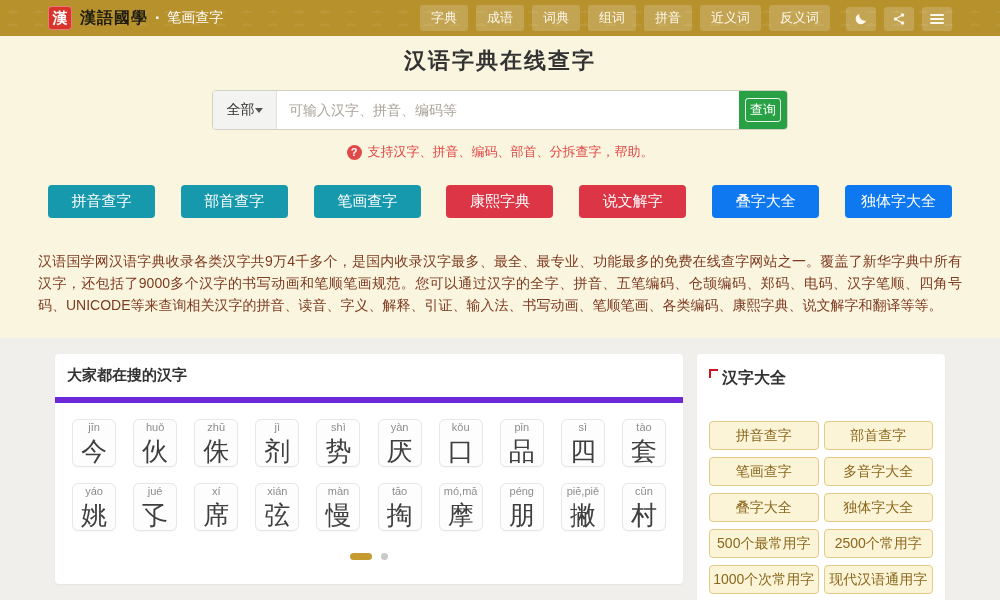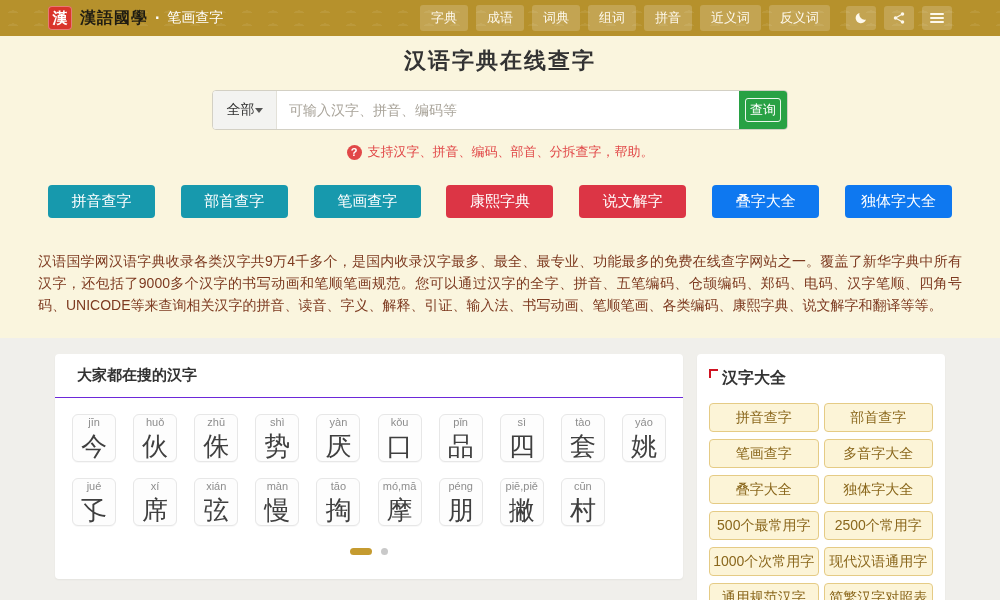--- a/index.html
+++ b/index.html
@@ -11,21 +11,21 @@
     background-image:radial-gradient(circle at 50% 130%, rgba(255,255,255,0.07) 30%, rgba(255,255,255,0) 31%);
     background-size:26px 13px; display:flex; align-items:center; }
   .header-inner { width:904px; margin:0 auto; display:flex; align-items:center; }
   .seal { width:24px; height:24px; background:#d9342b; border-radius:4px; color:#fff;
     display:flex; align-items:center; justify-content:center; font-size:15px; font-weight:bold;
     font-family:"DejaVu Serif","Liberation Serif",serif; box-shadow:inset 0 0 0 1px rgba(255,255,255,0.35); }
   .brand { font-family:"DejaVu Serif","Liberation Serif",serif; font-weight:bold; font-size:16px;
     color:#1f1c12; margin-left:8px; letter-spacing:1px; }
   .brand-sep { color:#fff; margin:0 7px; font-weight:bold; }
   .brand-sub { color:#fff; font-size:14px; }
-  .nav { margin-left:auto; display:flex; align-items:center; }
+  .nav { margin-left:auto; display:flex; align-items:flex-end; }
   .nav-btn { display:inline-block; margin-left:8px; padding:4px 11px; background:rgba(255,255,255,0.18);
     border-radius:3px; color:#fdf8ec; font-size:13px; text-decoration:none; cursor:pointer; }
   .icon-btn { margin-left:8px; width:30px; height:24px; background:rgba(255,255,255,0.18);
     border-radius:3px; display:flex; align-items:center; justify-content:center; cursor:pointer; }
   .icon-btn.first { margin-left:16px; }
   .hamburger { width:14px; height:10px; display:flex; flex-direction:column; justify-content:space-between; }
   .hamburger i { display:block; height:2px; background:#fdf8ec; border-radius:1px; }
 
   
   .hero { background:#faf5de; padding:10px 0 22px; }
@@ -58,35 +58,35 @@
 
   .description { width:924px; margin:33px auto 0; font-size:14px; line-height:1.56; color:#7d3a20;
     text-align:justify; }
 
   
   .content { background:#f0efeb; padding:16px 0 0; }
   .content-inner { width:890px; margin:0 auto; display:flex; gap:14px; align-items:flex-start; }
   .card { background:#fff; border-radius:4px; box-shadow:0 1px 2px rgba(0,0,0,0.05); }
 
   .hot-card { flex:1; padding-bottom:24px; }
-  .hot-card-head { padding:12px 22px; border-bottom:1px solid #6d28d9; }
+  .hot-card-head { padding:12px 12px; border-bottom:6px solid #6d28d9; }
   .hot-card-title { font-size:15px; font-weight:bold; color:#333; }
   .char-grid { display:grid; grid-template-columns:repeat(10, 44px); justify-content:space-between;
     row-gap:16px; padding:16px 17px 0; }
   .char-card { height:48px; background:#fdfdfd; border:1px solid #e7e7e7; border-radius:6px;
     display:flex; flex-direction:column; align-items:center; justify-content:center; cursor:pointer;
     box-shadow:0 1px 1px rgba(0,0,0,0.03); }
   .char-card .pinyin { font-size:11px; color:#8d8d8d; line-height:1; margin-bottom:5px; white-space:nowrap; }
   .char-card .char { font-size:26px; color:#3f3f3f; line-height:1.05; }
   .pagination { margin-top:22px; display:flex; justify-content:center; align-items:center; gap:9px; }
   .dot { width:7px; height:7px; border-radius:50%; background:#c9c9c9; cursor:pointer; }
   .dot.active { width:22px; border-radius:4px; background:#c59b30; }
 
   .side-card { width:248px; padding:14px 12px 18px; min-height:280px; }
-  .side-card-head { display:flex; align-items:flex-start; margin-bottom:14px; }
+  .side-card-head { display:flex; align-items:flex-start; margin-bottom:32px; }
   .corner-bracket { width:9px; height:9px; border-left:2px solid #cf1322; border-top:2px solid #cf1322;
     margin:1px 4px 0 0; }
   .side-card-title { font-size:16px; font-weight:bold; color:#333; }
   .side-grid { display:grid; grid-template-columns:1fr 1fr; column-gap:5px; row-gap:7px; }
   .sb-btn { height:29px; line-height:27px; text-align:center; font-size:14px; color:#8a671c;
     background:#fcf4d7; border:1px solid #e5cb85; border-radius:4px; cursor:pointer; text-decoration:none;
     white-space:nowrap; overflow:hidden; }
 </style>
 </head>
 <body>
@@ -195,20 +195,24 @@
           <div class="char-card">
             <span class="pinyin">huǒ</span>
             <span class="char">伙</span>
           </div>
 
           <div class="char-card">
             <span class="pinyin">zhū</span>
             <span class="char">侏</span>
           </div>
 
+          <div class="char-card">
+            <span class="pinyin">jì</span>
+            <span class="char">剂</span>
+          </div>
 
           <div class="char-card">
             <span class="pinyin">shì</span>
             <span class="char">势</span>
           </div>
 
           <div class="char-card">
             <span class="pinyin">yàn</span>
             <span class="char">厌</span>
           </div>

